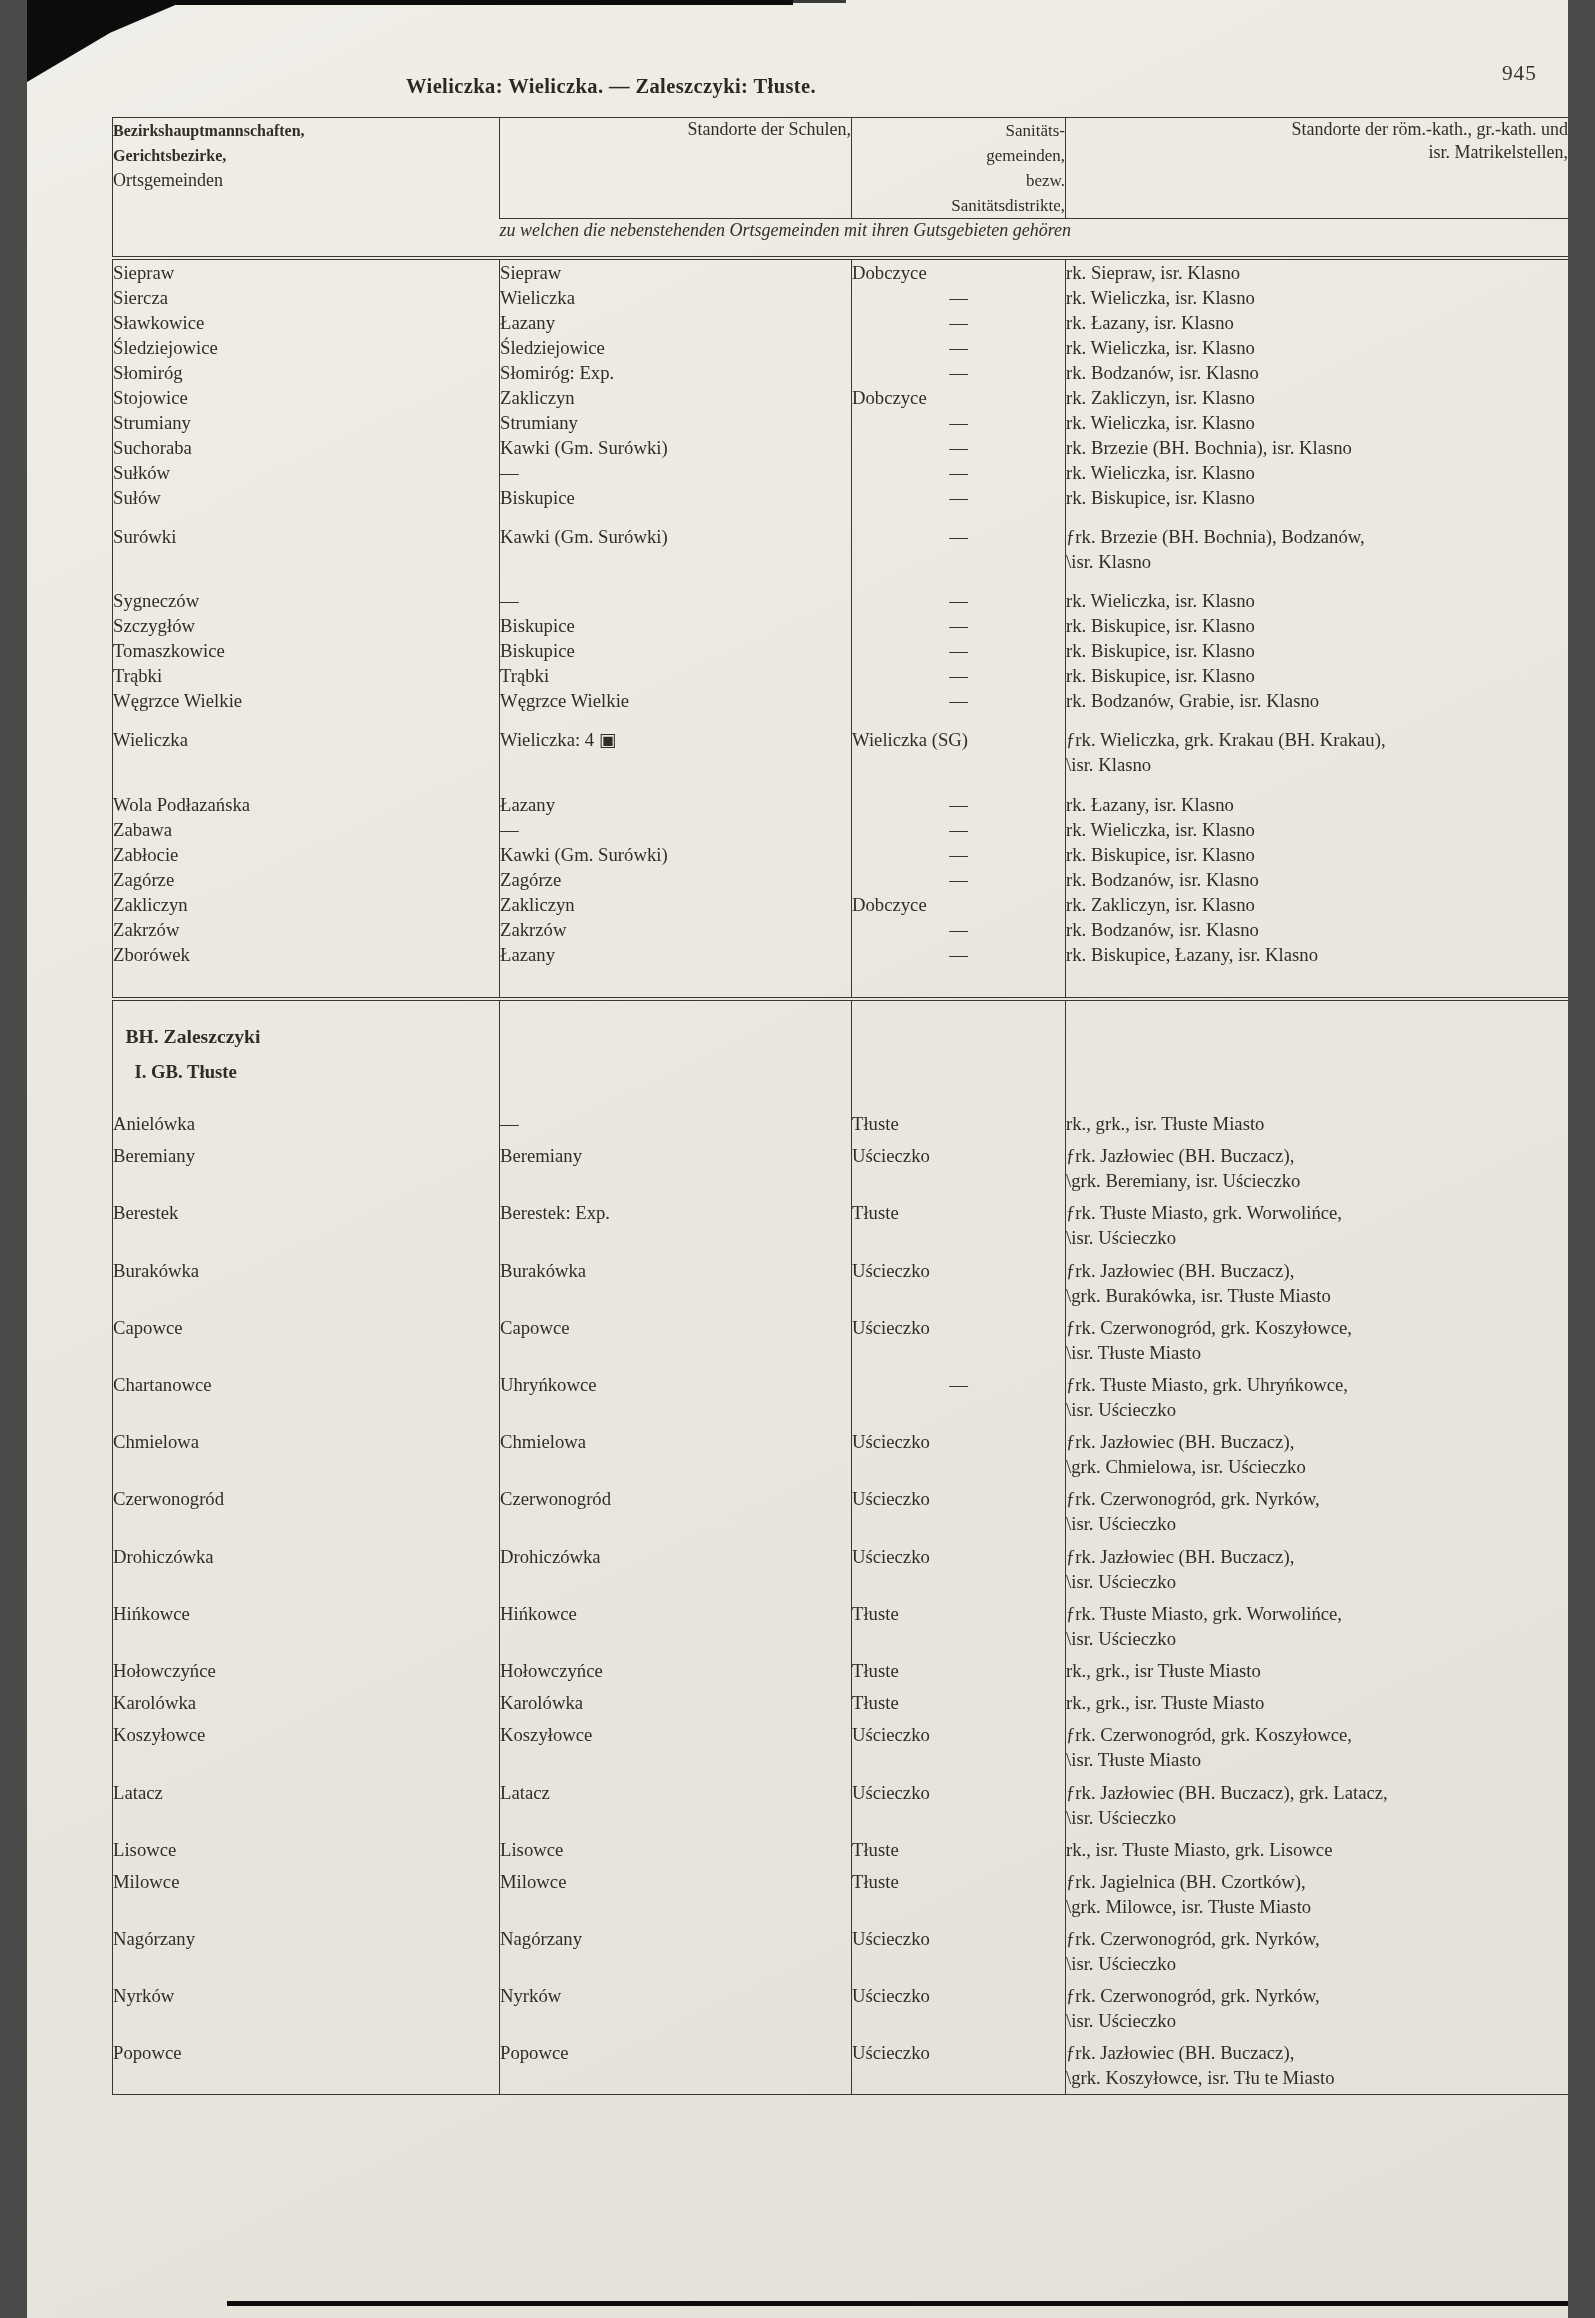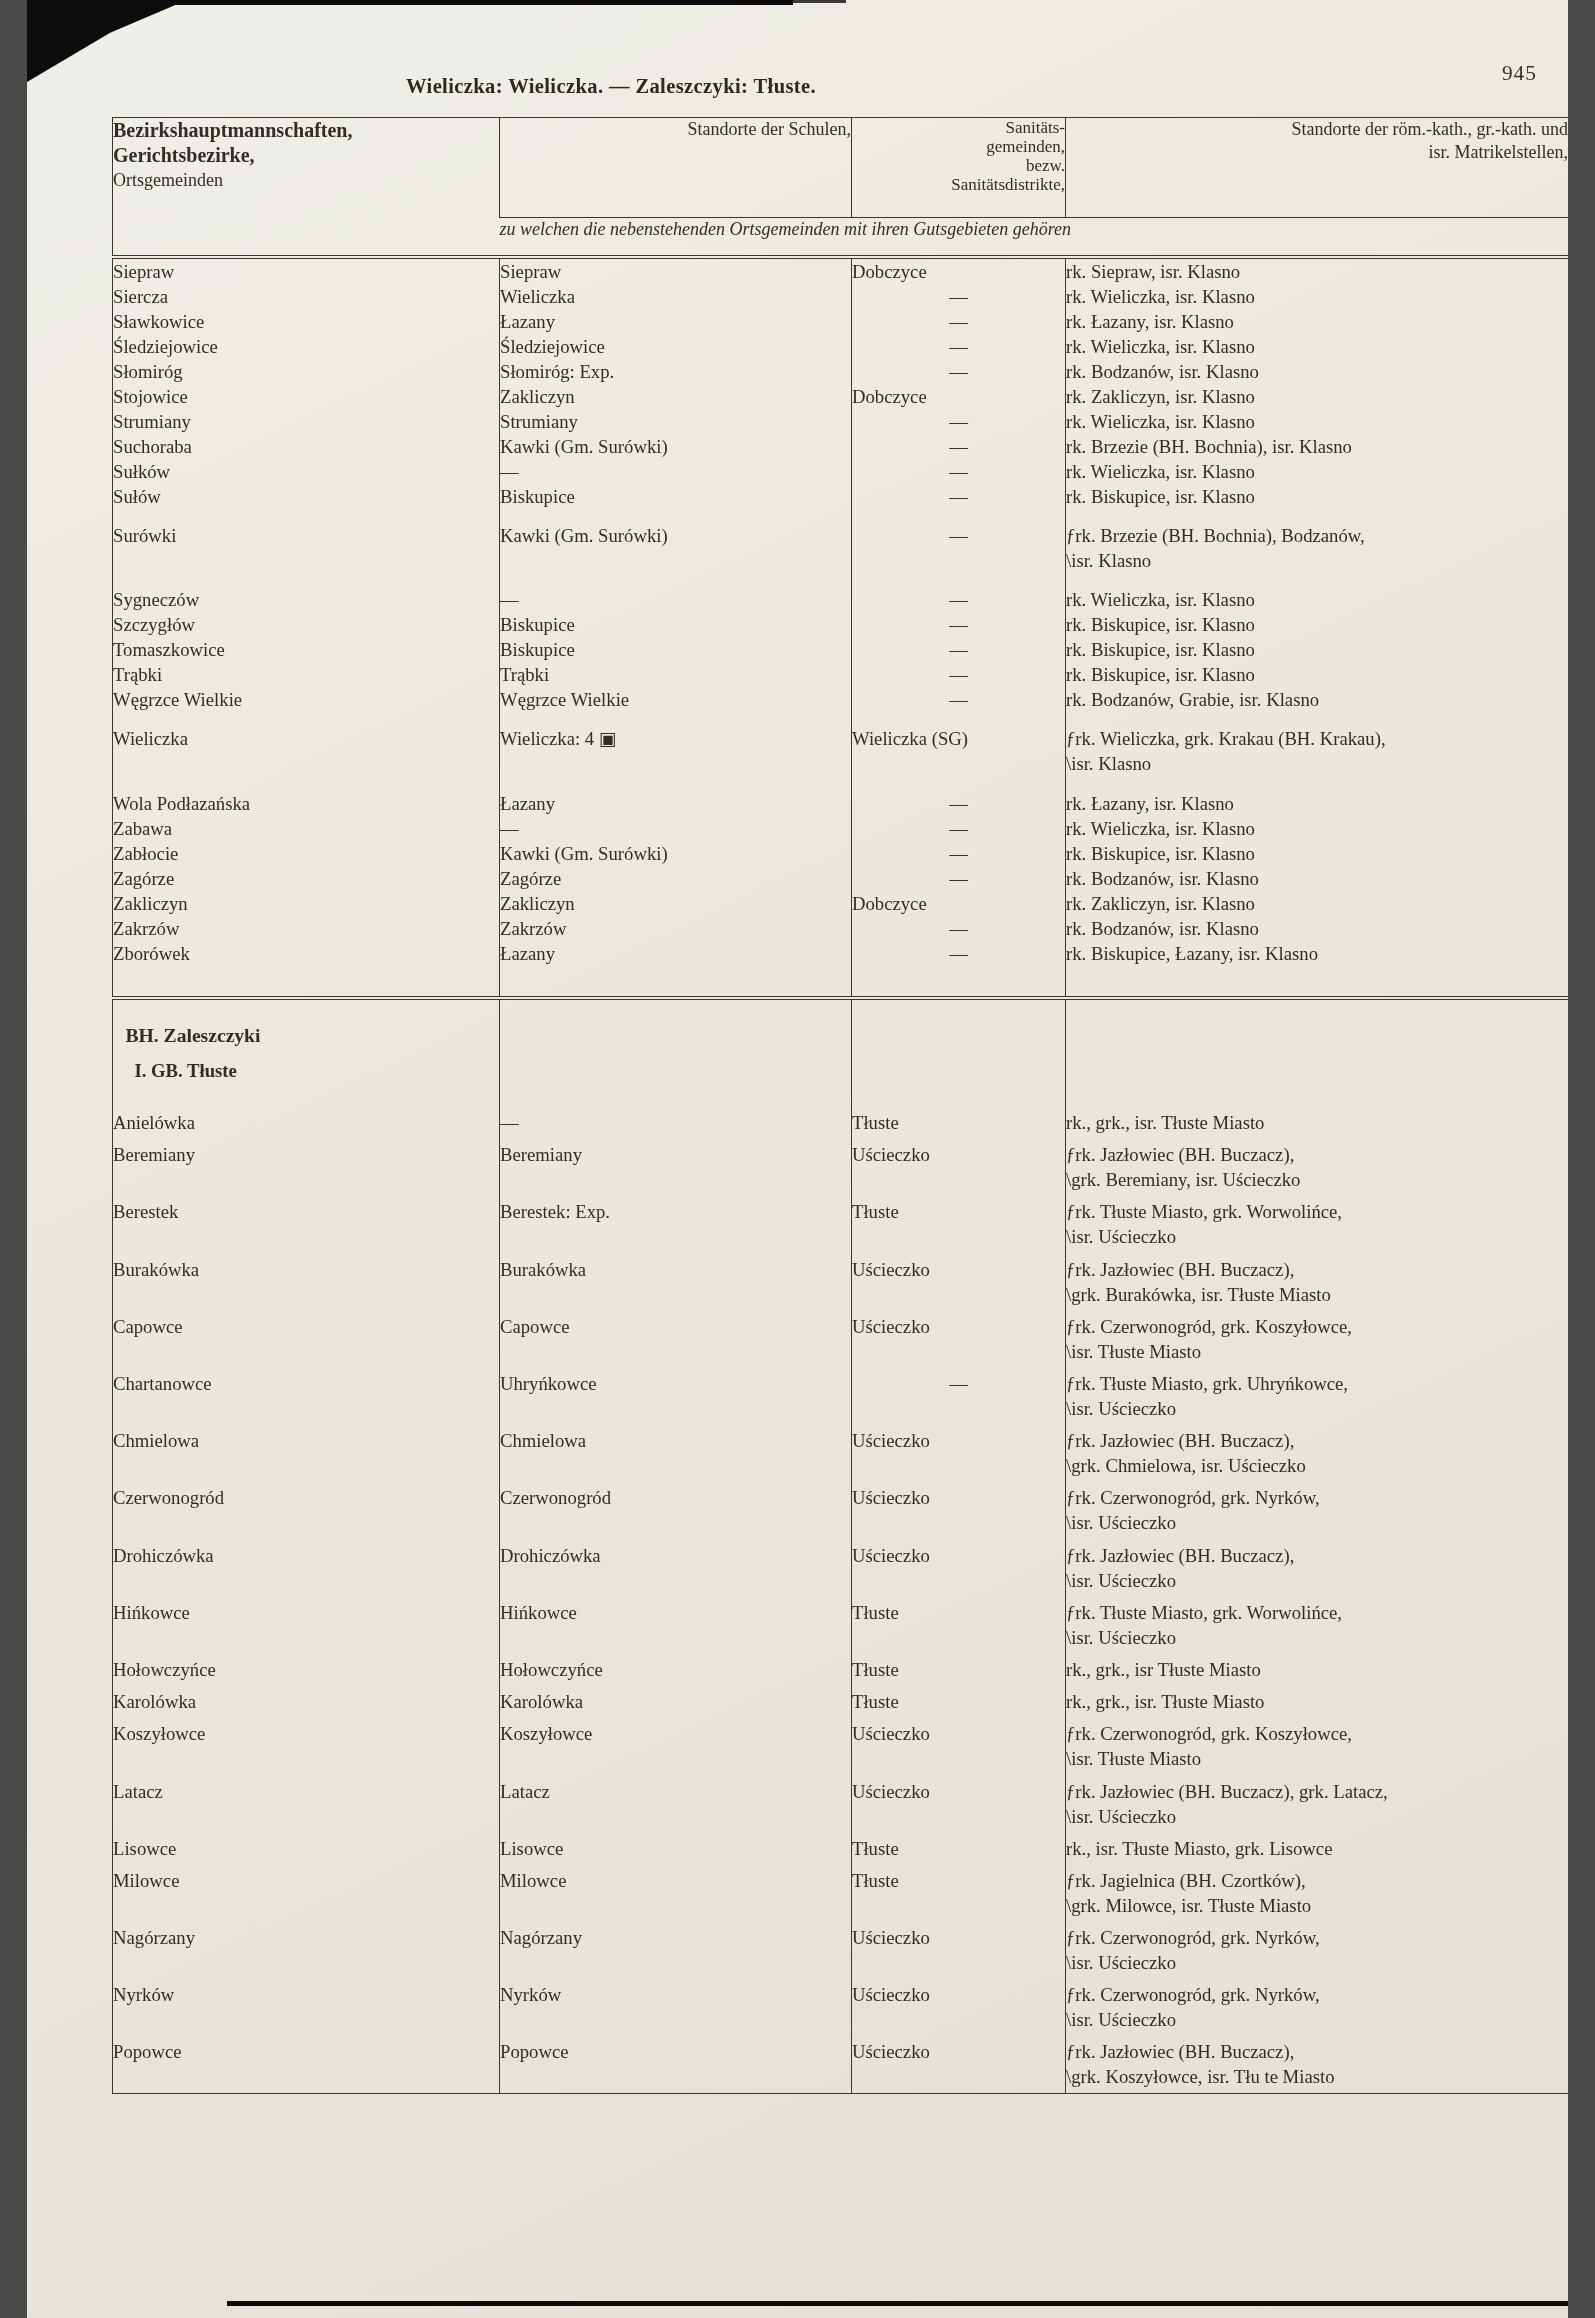--- a/index.html
+++ b/index.html
@@ -55,24 +55,24 @@
     padding: 0;
   }
   table.lex th:first-child, table.lex td:first-child { border-left: none; }
 
   
   thead th { vertical-align: middle; text-align: center; font-size: 18px; line-height: 23px; color: #322e27; }
   thead tr.hrow1 { height: 100px; }
   thead tr.hrow2 { height: 39px; font-style: italic; }
   thead tr.hrow1 th:not(.h-col1) { border-bottom: 0.9px solid #3b362e; text-align: right; }
   thead tr:last-child th, thead th.h-col1 { border-bottom: 4.5px double #3b362e; }
-  .hb { font-weight: bold; font-size: 20px; line-height: 25px; }
+  .hb { font-weight: bold; font-size: 16px; line-height: 25px; }
   .hr { font-size: 18px; line-height: 25px; }
   .pre { white-space: pre-line; }
-  .h-col3 { line-height: 19px; font-size: 17px; }
+  .h-col3 { line-height: 25px; font-size: 17px; }
   .h-sub { font-size: 18px; }
 
   
   tbody td { line-height: 25px; color: #312d26; }
   .c-name  { padding: 1.8px 3.6px 1.8px 11.6px; }
   .c-school{ padding: 1.8px 3.6px 1.8px 19.6px; }
   .c-sanit { padding: 1.8px 3.6px 1.8px 14.3px; }
   .c-matrik{ padding: 1.8px 7.1px 1.8px 9px; white-space: pre-line; }
   .c-sanit.dash-val { text-align: center; padding-left: 0; }
 

